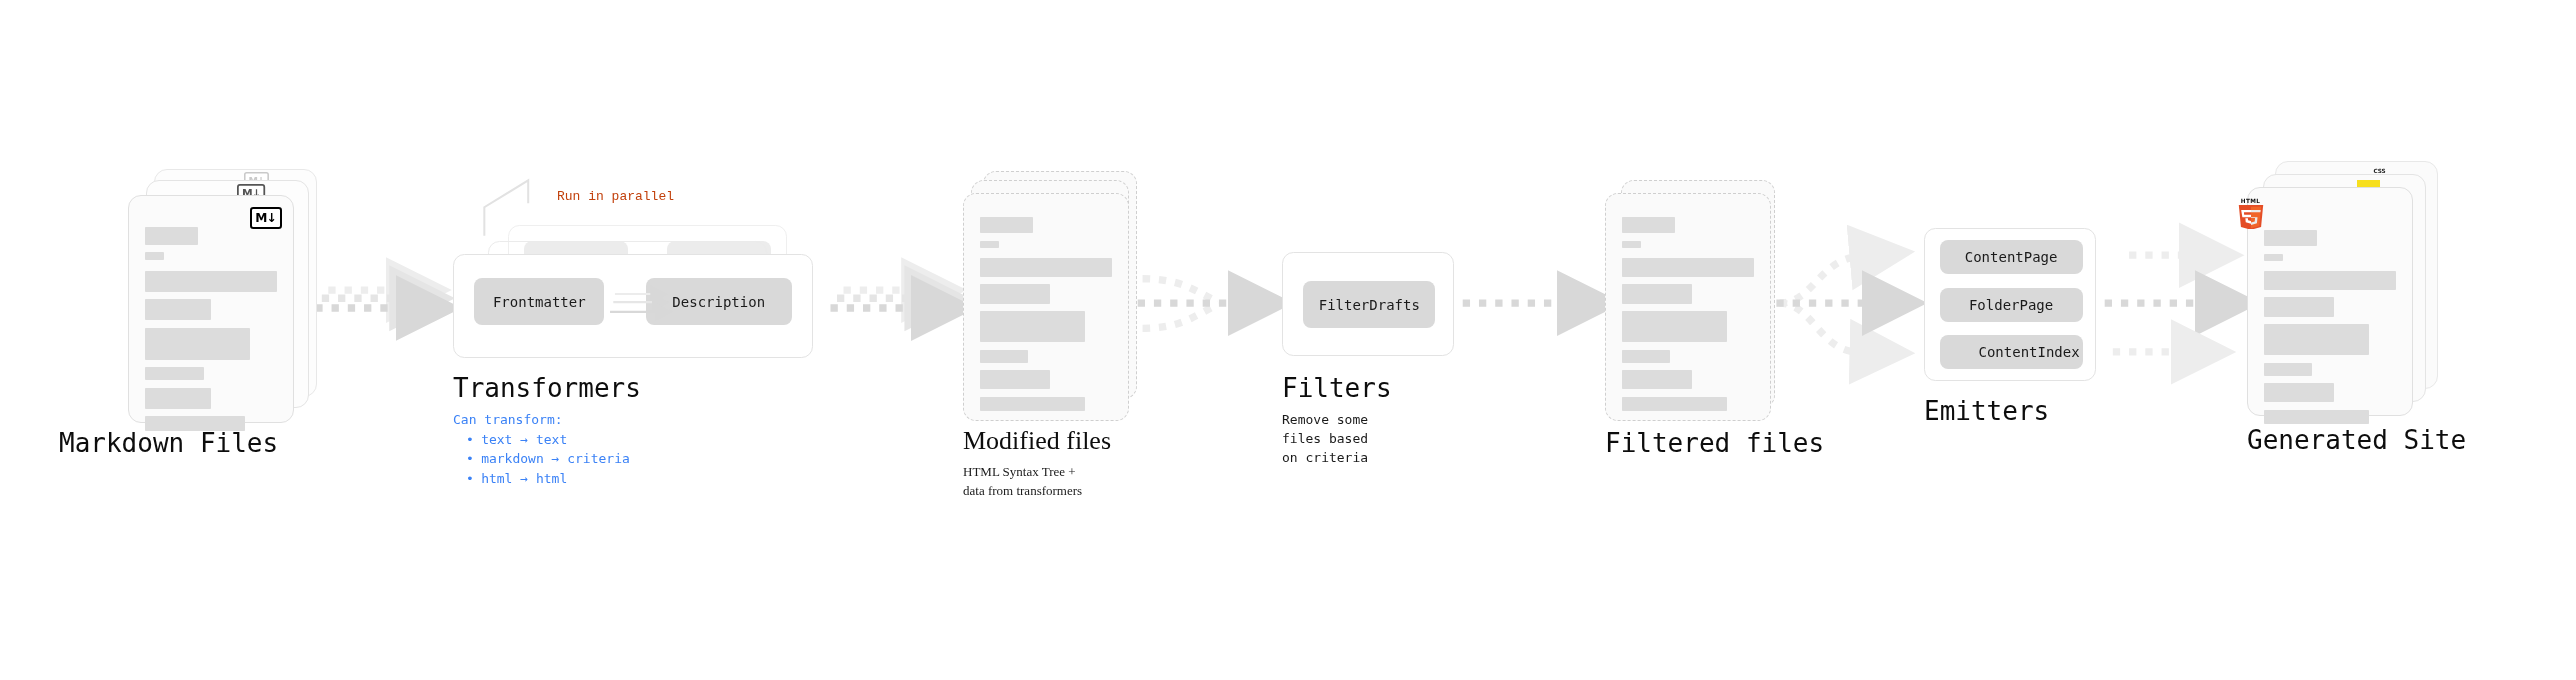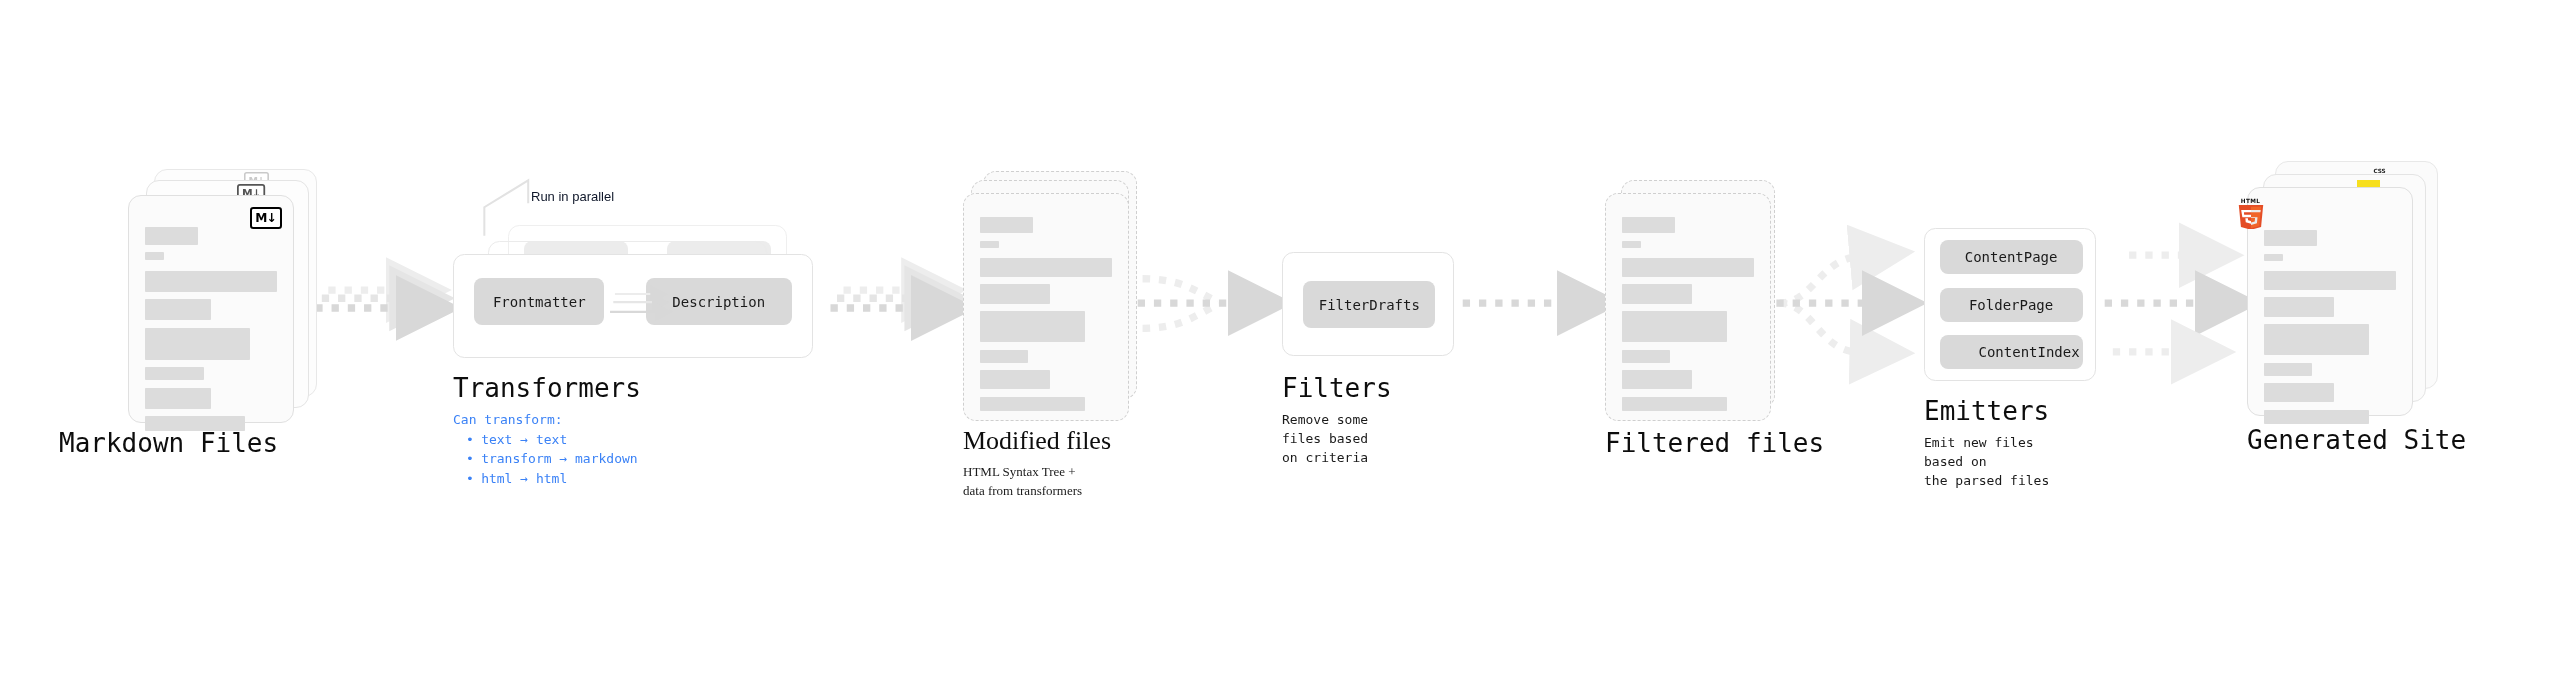--- a/index.html
+++ b/index.html
@@ -130,24 +130,25 @@
   .xform-sub ul {
     margin: 0; padding: 0 0 0 13px; list-style: none;
   }
   .xform-sub li::before {
     content: "\2022";
     margin-right: 7.3px;
   }
 
   .parallel-label {
     position: absolute;
-    font-family: Liberation Sans, sans-serif;
+    font-family: Liberation Mono, monospace;
     font-size: 13px;
-    color: #0f172a;
+    color: #c2410c;
     white-space: nowrap;
+    margin-left: 26px;
   }
 
   svg.overlay {
     position: absolute;
     left: 0; top: 0;
     width: 2576px; height: 681px;
     pointer-events: none;
   }
 </style>
 </head>
@@ -267,21 +268,21 @@
     </div>
 
     <div class="caption" style="left:453px; top:374px;">
       <span class="title">Transformers</span>
     </div>
 
     <div class="xform-sub" style="left:453px; top:410px;">
       <div>Can transform:</div>
       <ul>
         <li>text → text</li>
-        <li>transform → markdown</li>
+        <li>markdown → criteria</li>
         <li>html → html</li>
       </ul>
     </div>
   </div>
 
   <div class="node">
     <div class="doc dashed" style="left:983px; top:171px; width:154px; height:228px;"></div>
     <div class="doc dashed" style="left:971px; top:180px; width:158px; height:228px;"></div>
     <div class="doc dashed" style="left:963px; top:193px; width:166px; height:228px;">
       <div class="doc-body" style="top:23px;">
@@ -342,22 +343,20 @@
       </div>
       <div class="chip" style="left:14.6px; top:59px; width:143px; height:34px;">
         <span>FolderPage</span>
       </div>
       <div class="chip" style="left:14.6px; top:106px; width:143px; height:34px;padding-left:36px;">
         <span>ContentIndex</span>
       </div>
     </div>
     <div class="caption" style="left:1924px; top:397px;">
       <span class="title">Emitters</span>
-      <span class="sub">Emit new files based on
-the parsed files</span>
     </div>
   </div>
 
   <div class="node">
 
     <div class="doc" style="left:2275px; top:161px; width:163px; height:228px; border:1.6px solid #e8e8e8;"></div>
     <div class="badge css3-badge" style="left:2369px; top:167px;">
       <div style="position:absolute; left:0; top:0; width:21px; height:7.3px; display:flex; align-items:center; justify-content:center; font-family:'DejaVu Sans','Liberation Sans',sans-serif; font-weight:700; font-size:5.7px; color:#1a1a1a;">CSS</div>
       <div style="position:absolute; left:0; top:8.1px; width:21px; height:3.3px; background:#264de4;"></div>
     </div>

